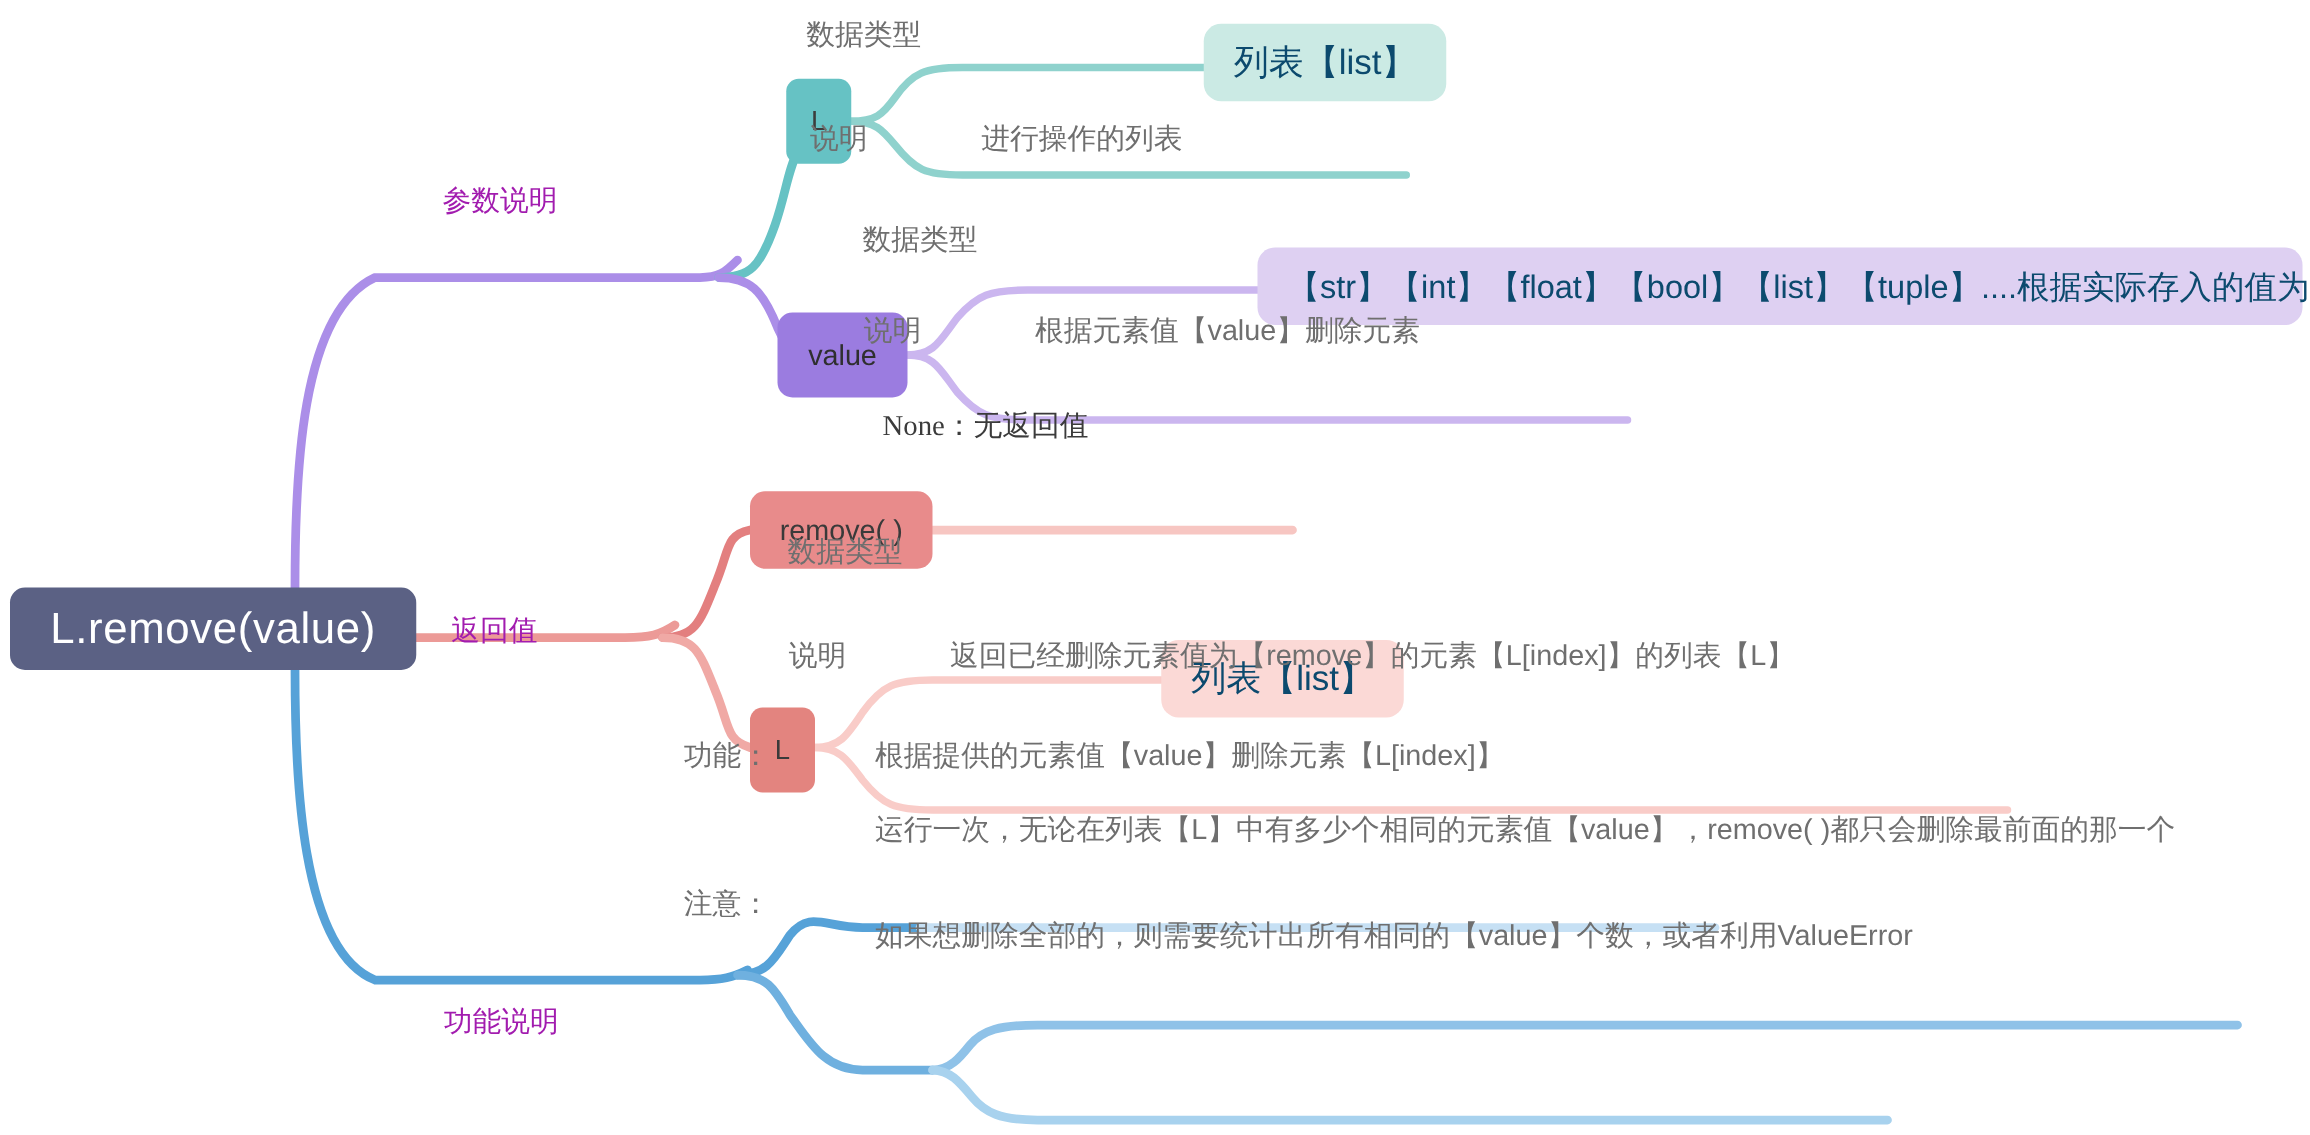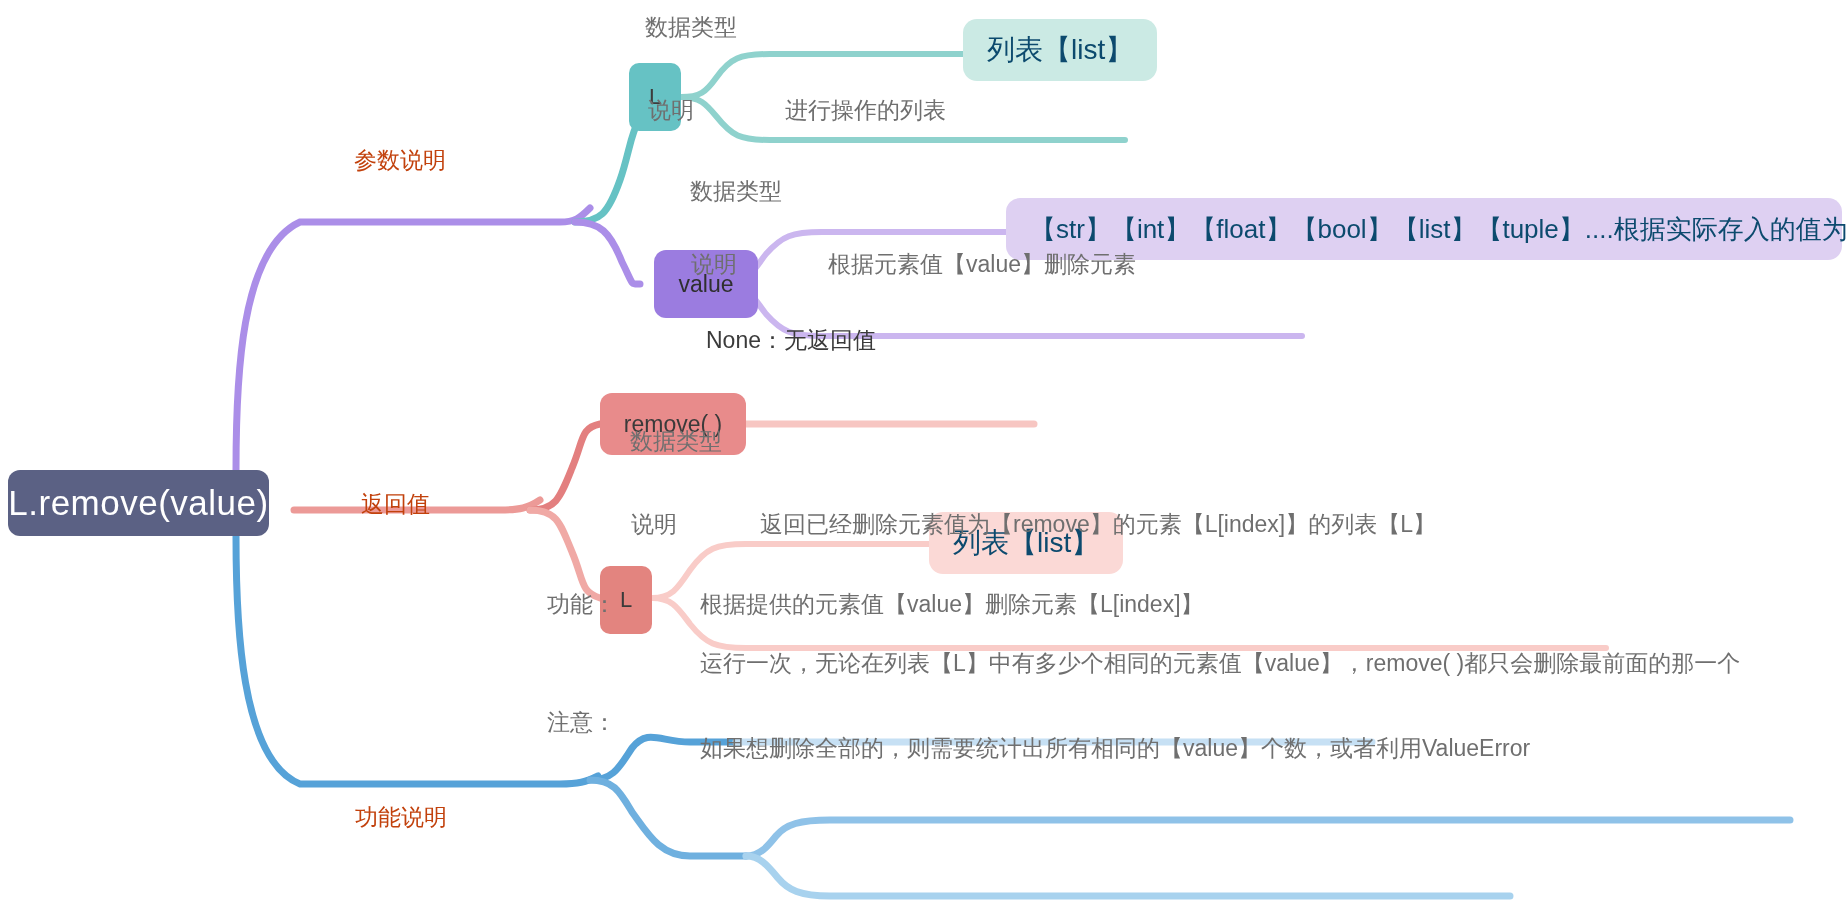--- a/index.html
+++ b/index.html
@@ -11,41 +11,41 @@
   #canvas{position:absolute;left:0;top:0;width:1848px;height:908px;}
   svg.links{position:absolute;left:0;top:0;width:1848px;height:908px;pointer-events:none;}
 
   .node{
     position:absolute;box-sizing:border-box;display:flex;align-items:center;justify-content:center;
     border-radius:10px;color:#3a3a3a;white-space:nowrap;
   }
   .root{
     background:#5b6184;color:#ffffff;border-radius:12px;
     font-size:35px;letter-spacing:.5px;
-    left:8px;top:470px;width:261px;height:66px;align-items:center;
+    left:8px;top:470px;width:325px;height:66px;align-items:center;
   }
   .pill{font-size:23px;border-radius:12px;}
   .node-L-top{background:#66c2c4;left:629px;top:63px;width:52px;height:68px;font-size:22px;color:#3c3c3c;}
-  .node-value{background:#9b7ce0;left:654px;top:250px;width:104px;height:68px;font-size:23px;color:#2f2f2f;}
+  .node-value{background:#9b7ce0;left:622px;top:250px;width:104px;height:68px;font-size:23px;color:#2f2f2f;}
   .node-remove{background:#e88b8b;left:600px;top:393px;width:146px;height:62px;font-size:23px;color:#3a3a3a;}
   .node-L-ret{background:#e3847f;left:600px;top:566px;width:52px;height:68px;font-size:22px;color:#3a3a3a;}
 
   .leafbox{
     position:absolute;box-sizing:border-box;display:flex;align-items:center;
     border-radius:14px;padding:0 24px;white-space:nowrap;color:#0c4a6e;
   }
   .leaf-list-teal{background:#cbeae4;left:963px;top:19px;height:62px;font-size:28px;}
   .leaf-types{background:#ded0f2;left:1006px;top:198px;height:62px;font-size:26px;right:6px;}
   .leaf-list-pink{background:#fbd9d6;left:929px;top:512px;height:62px;font-size:28px;}
 
   .label{
     position:absolute;color:#6f6f6f;font-size:23px;white-space:nowrap;
   }
   .label-dark{color:#3b3b3b;}
-  .branchlabel{position:absolute;color:#c2410c;font-size:23px;white-space:nowrap;}
+  .branchlabel{position:absolute;color:#a21caf;font-size:23px;white-space:nowrap;}
   .multiline{white-space:normal;line-height:1.55;}
 </style>
 </head>
 <body>
 
 <div id="canvas">
 
   <svg class="links" viewBox="0 0 1848 908">
 
     <path d="M236,470 C236,380 240,250 300,222 L560,222 C575,222 580,218 590,208" fill="none" stroke="#ab8ee8" stroke-width="7" stroke-linecap="round"></path>
@@ -110,21 +110,21 @@
   <div class="label" style="left:690px;top:176px;">数据类型</div>
   <div class="leafbox leaf-types">
     <span>【str】【int】【float】【bool】【list】【tuple】....根据实际存入的值为准</span>
   </div>
   <div class="label" style="left:691px;top:249px;">说明</div>
   <div class="label" style="left:828px;top:249px;">根据元素值【value】删除元素</div>
 
   <div class="node node-remove pill">
     <span>remove( )</span>
   </div>
-  <div class="label label-dark" style="left:706px;top:325px;">None：无返回值</div>
+  <div class="label label-dark" style="left:706px;top:325px;font-family:Liberation Serif, serif;">None：无返回值</div>
 
   <div class="node node-L-ret">
     <span>L</span>
   </div>
   <div class="label" style="left:630px;top:426px;">数据类型</div>
   <div class="leafbox leaf-list-pink">
     <span>列表【list】</span>
   </div>
   <div class="label" style="left:631px;top:509px;">说明</div>
   <div class="label" style="left:760px;top:509px;">返回已经删除元素值为【remove】的元素【L[index]】的列表【L】</div>

